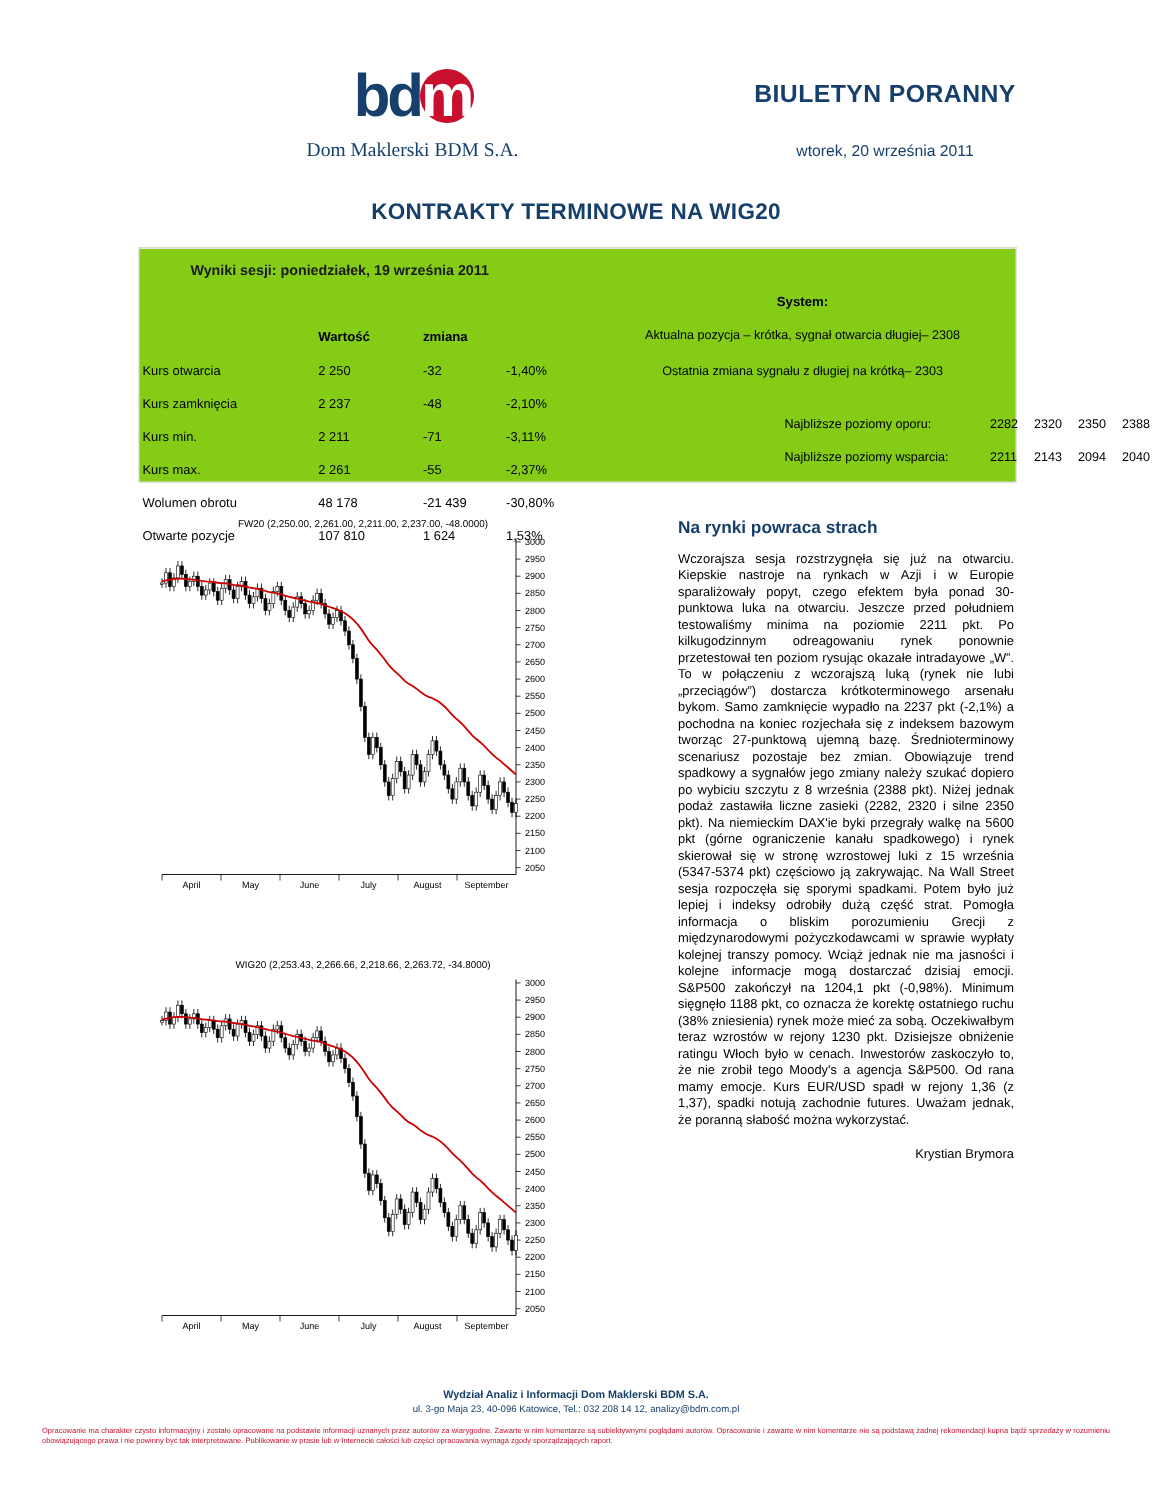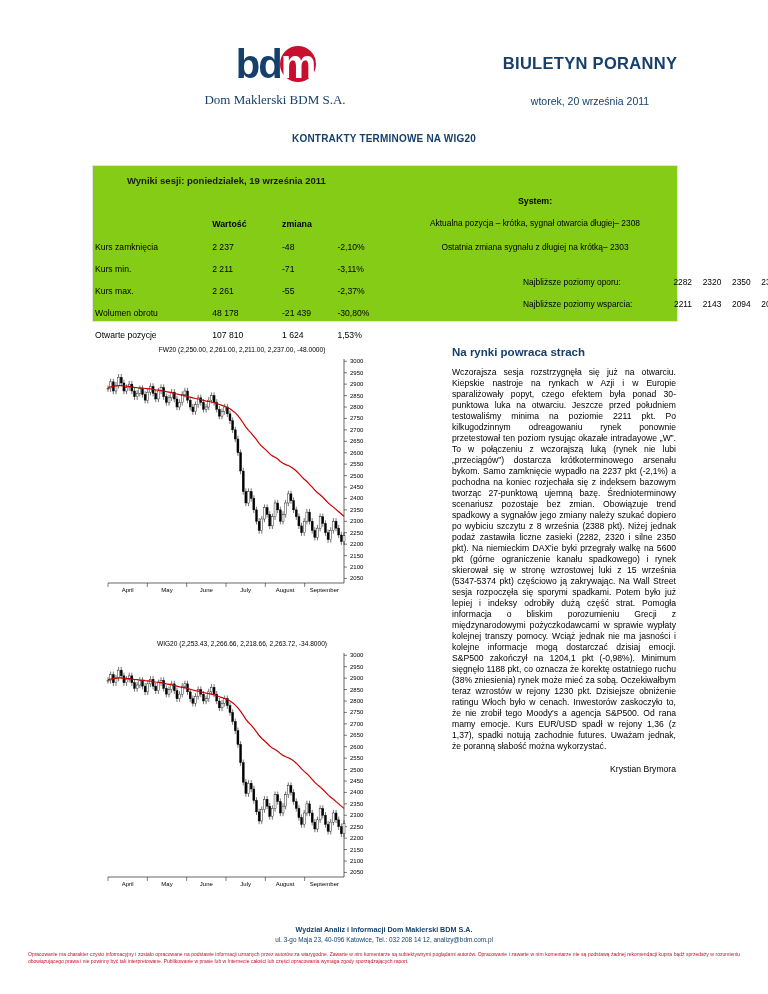--- a/index.html
+++ b/index.html
@@ -16,37 +16,37 @@
   .header{position:absolute;left:0;top:44px;width:768px;height:70px;}
   .logo-wrap{position:absolute;left:170px;top:0;width:210px;text-align:center;}
   .logo-mark{font-size:40px;font-weight:bold;color:#16406b;letter-spacing:-2px;line-height:40px;position:relative;display:inline-block;}
   .logo-mark .m{color:#ffffff;position:relative;z-index:2;}
   .logo-dot{position:absolute;right:-2px;top:2px;width:36px;height:36px;border-radius:50%;background:#c8102e;z-index:1;}
   .logo-sub{font-size:13px;color:#16406b;margin-top:8px;font-family:"Liberation Serif",serif;}
   .title-block{position:absolute;left:430px;top:10px;width:320px;text-align:center;}
   .title-main{font-size:16.5px;font-weight:bold;color:#16406b;letter-spacing:.3px;}
   .title-sub{font-size:10.5px;color:#16406b;margin-top:22px;}
 
-  .subject{position:absolute;left:0;top:133px;width:768px;text-align:center;font-size:10px;font-weight:bold;color:#16406b;letter-spacing:.2px;}
+  .subject{position:absolute;left:0;top:133px;width:768px;text-align:center;font-size:15px;font-weight:bold;color:#16406b;letter-spacing:.2px;}
 
   
   .panel{position:absolute;left:92px;top:165px;width:584px;height:155px;background:#84cc16;border:1px solid #e2e2e2;}
   .panel-title{position:absolute;left:34px;top:9px;font-size:9.5px;font-weight:bold;color:#1a1a1a;}
   .tbl-left{position:absolute;left:0;top:46px;width:300px;font-size:8.6px;}
   .tbl-left td{padding:5px 0;}
   .col-label{width:120px;padding-left:0 !important;}
   .col-val{width:70px;}
   .col-ch{width:55px;}
   .col-pct{width:55px;}
   .hdr-row td{font-weight:bold;font-size:8.8px;padding-bottom:6px;}
   .sys-head{position:absolute;left:300px;top:30px;width:284px;text-align:center;font-size:8.8px;font-weight:bold;}
   .sys-line{position:absolute;left:300px;width:284px;text-align:center;font-size:8.4px;}
   .sys-line.l1{top:52px;}
   .sys-line.l2{top:76px;}
-  .lvl{position:absolute;font-size:8.4px;text-align:right;}
+  .lvl{position:absolute;font-size:8.4px;}
   .lvl-lab{left:430px;}
   .lvl-nums{left:567px;width:120px;}
   .lvl-nums span{display:inline-block;width:27px;}
   .lvl.r1{top:111px;}
   .lvl.r2{top:133px;}
 
   
   .chart-box{position:absolute;left:92px;width:300px;}
   .chart-cap{font-size:6.6px;text-align:center;color:#000;margin-bottom:2px;}
   .chart-frame{position:relative;height:258px;}
@@ -91,20 +91,26 @@
   <div class="panel">
     <div class="panel-title">Wyniki sesji: poniedziałek, 19 września 2011</div>
 
     <table class="tbl-left">
       <tbody>
           <tr class="hdr-row">
         <td class="col-label" style="padding-left:34px"></td>
         <td class="col-val">Wartość</td>
         <td class="col-ch">zmiana</td>
         <td class="col-pct"></td>
+      </tr>
+      <tr>
+        <td class="col-label" style="padding-left:34px">Kurs otwarcia</td>
+        <td class="col-val">2 250</td>
+        <td class="col-ch">-32</td>
+        <td class="col-pct">-1,40%</td>
       </tr>
       <tr>
         <td class="col-label" style="padding-left:34px">Kurs zamknięcia</td>
         <td class="col-val">2 237</td>
         <td class="col-ch">-48</td>
         <td class="col-pct">-2,10%</td>
       </tr>
       <tr>
         <td class="col-label" style="padding-left:34px">Kurs min.</td>
         <td class="col-val">2 211</td>

